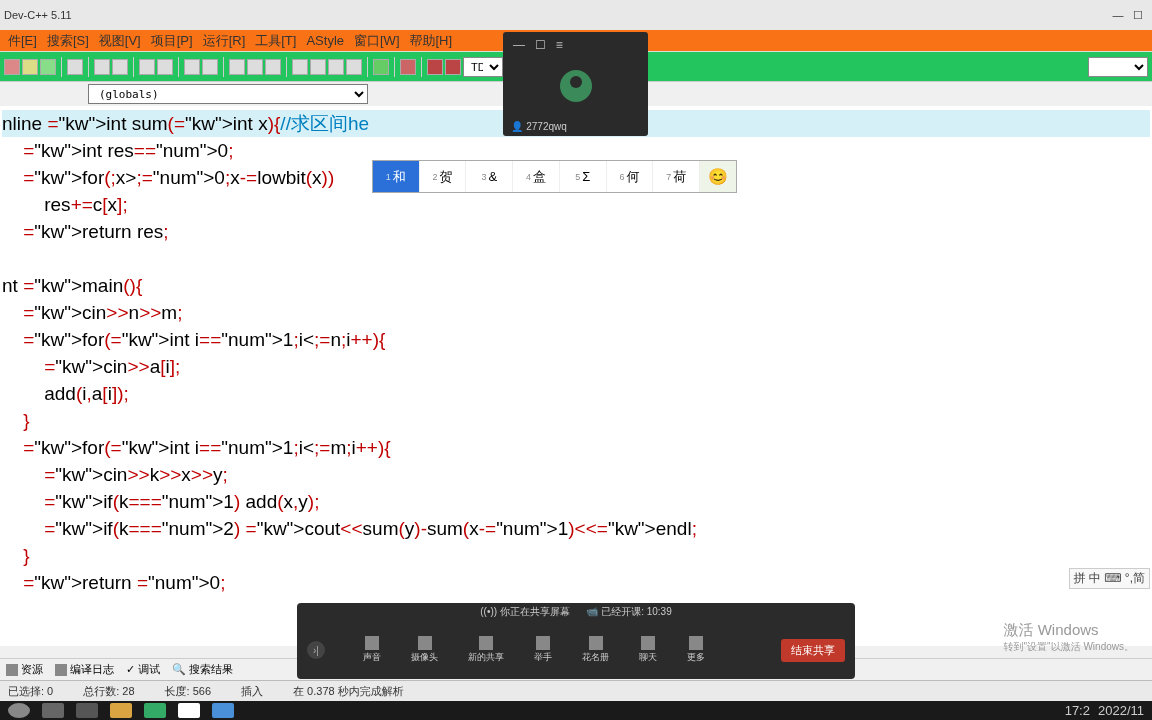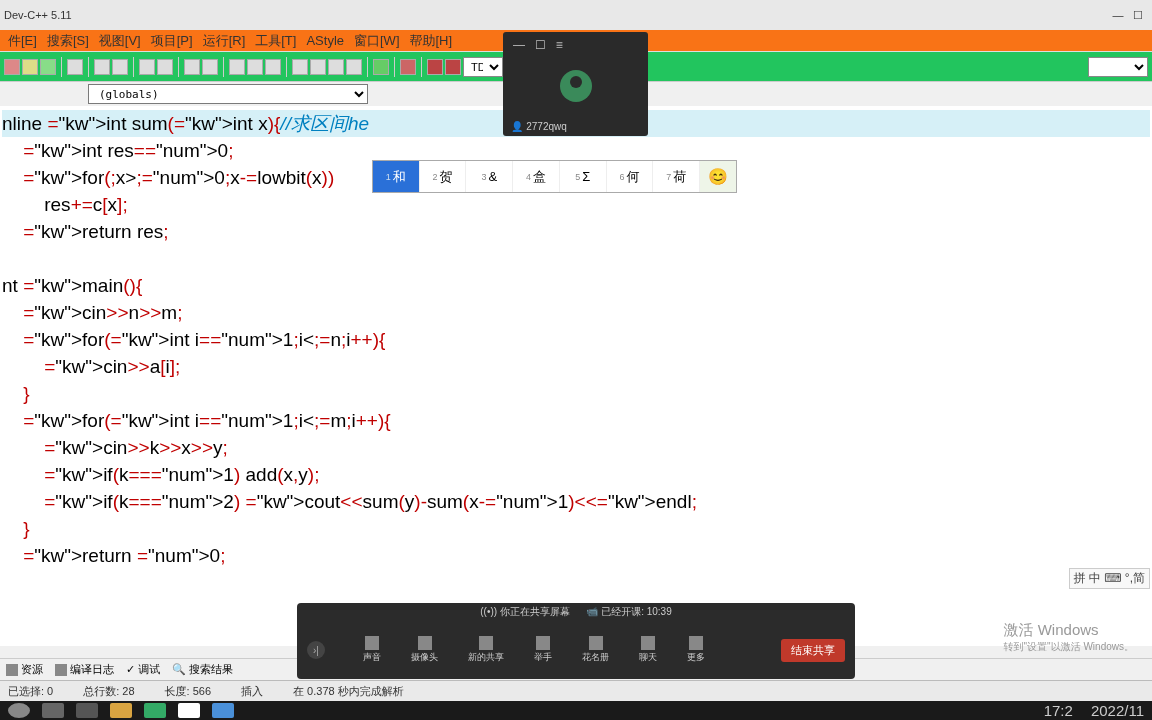--- a/index.html
+++ b/index.html
@@ -12,40 +12,40 @@
 .toolbar{height:30px;background:#22c55e;border-bottom:1px solid #ccc;display:flex;align-items:center;padding:2px 4px;gap:2px}
 .tb-icon{width:16px;height:16px;background:#ddd;border:1px solid #aaa;display:inline-block}
 .tb-sep{width:1px;height:20px;background:#ccc;margin:0 3px}
 .tb-combo{height:20px;border:1px solid #888;background:#fff;font-size:11px;padding:1px 3px}
 .globals-bar{height:24px;padding:2px 88px;display:flex;align-items:center}
 .globals-combo{width:280px;height:20px;border:1px solid #7a7a7a;background:#fff;font-size:11px;padding:1px 6px;font-family:monospace}
 .editor{background:#fff;height:540px;font-family:Consolas,monospace;font-size:19px;line-height:27px;padding:4px 2px;position:relative}
 .code-line{white-space:pre}
 .hl-line{background:#d6f0f7}
 .op{color:#c00000}
-.comment{color:#0080c0;font-style:italic}
+.comment{color:#0080c0;}
 .video-overlay{position:absolute;top:32px;left:503px;width:145px;height:104px;background:#2a2a2a;border-radius:3px;z-index:10}
 .video-top{display:flex;gap:10px;padding:6px 10px}
 .video-top span{color:#bbb;font-size:12px}
 .avatar{width:32px;height:32px;border-radius:50%;background:#3a8a5a;margin:12px auto;position:relative}
 .avatar::after{content:"";position:absolute;top:6px;left:10px;width:12px;height:12px;border-radius:50%;background:#2a2a2a}
 .video-name{position:absolute;bottom:4px;left:8px;color:#ccc;font-size:10px}
 .ime-overlay{position:absolute;top:160px;left:372px;width:365px;height:33px;background:#fff;border:1px solid #aaa;display:flex;z-index:9}
 .ime-item{flex:1;display:flex;align-items:center;justify-content:center;font-size:13px;border-right:1px solid #eee}
 .ime-item.sel{background:#2a70d8;color:#fff}
 .ime-item .idx{font-size:9px;color:#888;margin-right:2px}
 .ime-item.sel .idx{color:#cde}
 .ime-emoji{width:36px;background:#eef5e8;display:flex;align-items:center;justify-content:center;font-size:16px}
 .bottom-tabs{position:absolute;bottom:40px;left:0;right:0;height:22px;background:#f0f0f0;border-top:1px solid #ccc;display:flex;align-items:center;font-size:11px;padding:0 6px;gap:12px}
 .bottom-tabs span{display:flex;align-items:center;gap:3px}
 .bt-icon{width:12px;height:12px;background:#888}
 .status-bar{position:absolute;bottom:19px;left:0;right:0;height:21px;background:#eaeaea;border-top:1px solid #bbb;display:flex;align-items:center;font-size:11px;padding:0 8px;gap:30px;color:#333}
 .taskbar{position:absolute;bottom:0;left:0;right:0;height:19px;background:#1a1a1a;display:flex;align-items:center;padding:0 8px;gap:12px}
 .tb-app{width:22px;height:15px;background:#444;border-radius:2px}
-.tb-right{margin-left:auto;color:#ccc;font-size:15px;display:flex;gap:18px;align-items:center}
+.tb-right{margin-left:auto;color:#ccc;font-size:13px;display:flex;gap:8px;align-items:center}
 .meeting-bar{position:absolute;bottom:41px;left:297px;width:558px;height:76px;background:#2b2b2b;border-radius:4px;z-index:8;display:flex;flex-direction:column}
 .meeting-top{height:18px;display:flex;align-items:center;justify-content:center;gap:16px;font-size:10px;color:#ccc}
 .meeting-bot{flex:1;display:flex;align-items:center;padding:0 10px;gap:30px}
 .mb-item{display:flex;flex-direction:column;align-items:center;color:#ccc;font-size:9px;gap:1px}
 .mb-icon{width:14px;height:14px;background:#888}
 .mb-end{margin-left:auto;background:#c0392b;color:#fff;padding:4px 10px;border-radius:3px;font-size:11px}
 .mb-expand{width:18px;height:18px;background:#444;border-radius:50%;margin-right:8px;color:#aaa;display:flex;align-items:center;justify-content:center;font-size:10px}
 .watermark{position:absolute;right:18px;bottom:66px;color:#999;font-size:15px;pointer-events:none}
 .watermark small{font-size:10px;display:block}
 .ime-indicator{position:absolute;right:2px;top:568px;font-size:12px;color:#444;background:#f8f8f8;border:1px solid #ccc;padding:1px 4px}
@@ -117,20 +117,21 @@
     <div class="code-line hl-line">nline <span class<span="" class="op">=</span>"kw"&gt;int sum<span class="op">(</span><span class<span="" class="op">=</span>"kw"&gt;int x<span class="op">)</span><span class="op">{</span><span class="comment">//求区间he</span></div>
     <div class="code-line">    <span class<span="" class="op">=</span>"kw"&gt;int res<span class="op">=</span><span class<span="" class="op">=</span>"num"&gt;0<span class="op">;</span></div>
     <div class="code-line">    <span class<span="" class="op">=</span>"kw"&gt;for<span class="op">(</span><span class="op">;</span>x&gt;<span class="op">;</span><span class<span="" class="op">=</span>"num"&gt;0<span class="op">;</span>x<span class="op">-=</span>lowbit<span class="op">(</span>x<span class="op">)</span><span class="op">)</span></div>
     <div class="code-line">        res<span class="op">+=</span>c<span class="op">[</span>x<span class="op">]</span><span class="op">;</span></div>
     <div class="code-line">    <span class<span="" class="op">=</span>"kw"&gt;return res<span class="op">;</span></div>
     <div class="code-line">&nbsp;</div>
     <div class="code-line">nt <span class<span="" class="op">=</span>"kw"&gt;main<span class="op">(</span><span class="op">)</span><span class="op">{</span></div>
     <div class="code-line">    <span class<span="" class="op">=</span>"kw"&gt;cin<span class="op">&gt;&gt;</span>n<span class="op">&gt;&gt;</span>m<span class="op">;</span></div>
     <div class="code-line">    <span class<span="" class="op">=</span>"kw"&gt;for<span class="op">(</span><span class<span="" class="op">=</span>"kw"&gt;int i<span class="op">=</span><span class<span="" class="op">=</span>"num"&gt;1<span class="op">;</span>i&lt;<span class="op">;</span><span class="op">=</span>n<span class="op">;</span>i<span class="op">+</span><span class="op">+</span><span class="op">)</span><span class="op">{</span></div>
     <div class="code-line">        <span class<span="" class="op">=</span>"kw"&gt;cin<span class="op">&gt;&gt;</span>a<span class="op">[</span>i<span class="op">]</span><span class="op">;</span></div>
+    <div class="code-line">        add<span class="op">(</span>i<span class="op">,</span>a<span class="op">[</span>i<span class="op">]</span><span class="op">)</span><span class="op">;</span></div>
     <div class="code-line">    <span class="op">}</span></div>
     <div class="code-line">    <span class<span="" class="op">=</span>"kw"&gt;for<span class="op">(</span><span class<span="" class="op">=</span>"kw"&gt;int i<span class="op">=</span><span class<span="" class="op">=</span>"num"&gt;1<span class="op">;</span>i&lt;<span class="op">;</span><span class="op">=</span>m<span class="op">;</span>i<span class="op">+</span><span class="op">+</span><span class="op">)</span><span class="op">{</span></div>
     <div class="code-line">        <span class<span="" class="op">=</span>"kw"&gt;cin<span class="op">&gt;&gt;</span>k<span class="op">&gt;&gt;</span>x<span class="op">&gt;&gt;</span>y<span class="op">;</span></div>
     <div class="code-line">        <span class<span="" class="op">=</span>"kw"&gt;if<span class="op">(</span>k<span class="op">==</span><span class<span="" class="op">=</span>"num"&gt;1<span class="op">)</span> add<span class="op">(</span>x<span class="op">,</span>y<span class="op">)</span><span class="op">;</span></div>
     <div class="code-line">        <span class<span="" class="op">=</span>"kw"&gt;if<span class="op">(</span>k<span class="op">==</span><span class<span="" class="op">=</span>"num"&gt;2<span class="op">)</span> <span class<span="" class="op">=</span>"kw"&gt;cout<span class="op">&lt;&lt;</span>sum<span class="op">(</span>y<span class="op">)</span><span class="op">-</span>sum<span class="op">(</span>x<span class="op">-</span><span class<span="" class="op">=</span>"num"&gt;1<span class="op">)</span><span class="op">&lt;&lt;</span><span class<span="" class="op">=</span>"kw"&gt;endl<span class="op">;</span></div>
     <div class="code-line">    <span class="op">}</span></div>
     <div class="code-line">    <span class<span="" class="op">=</span>"kw"&gt;return <span class<span="" class="op">=</span>"num"&gt;0<span class="op">;</span></div>
   </div>
 
 <div class="video-overlay">

